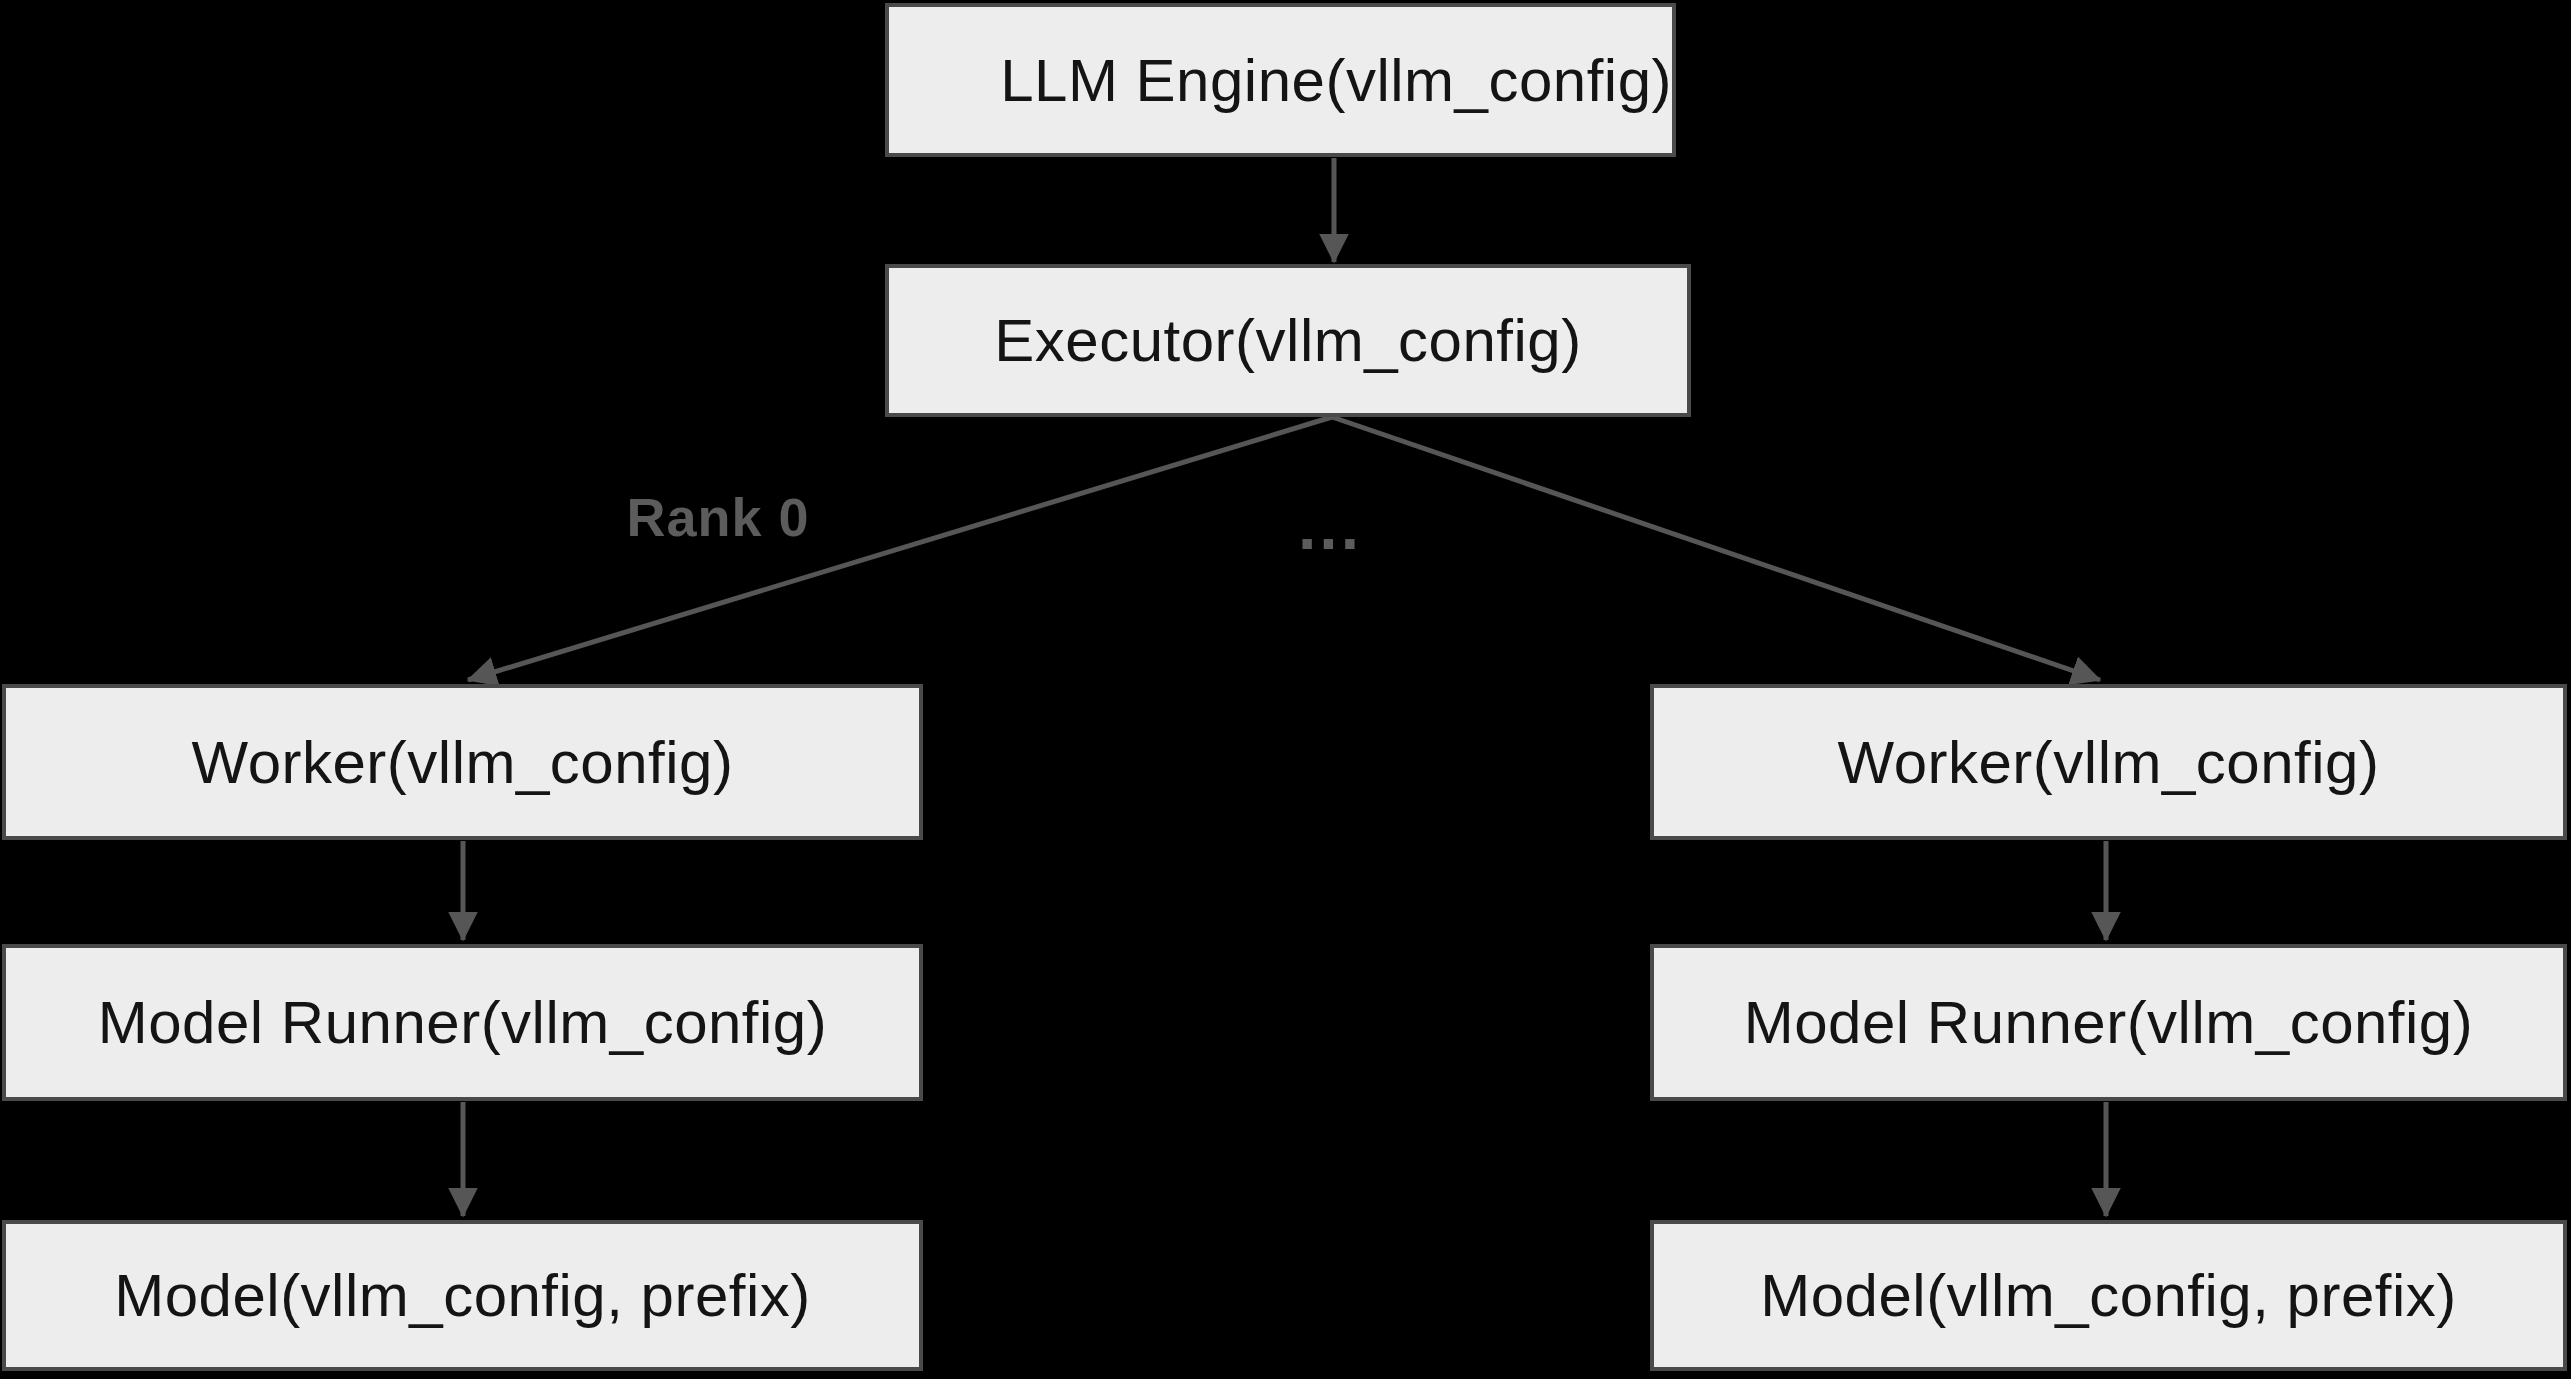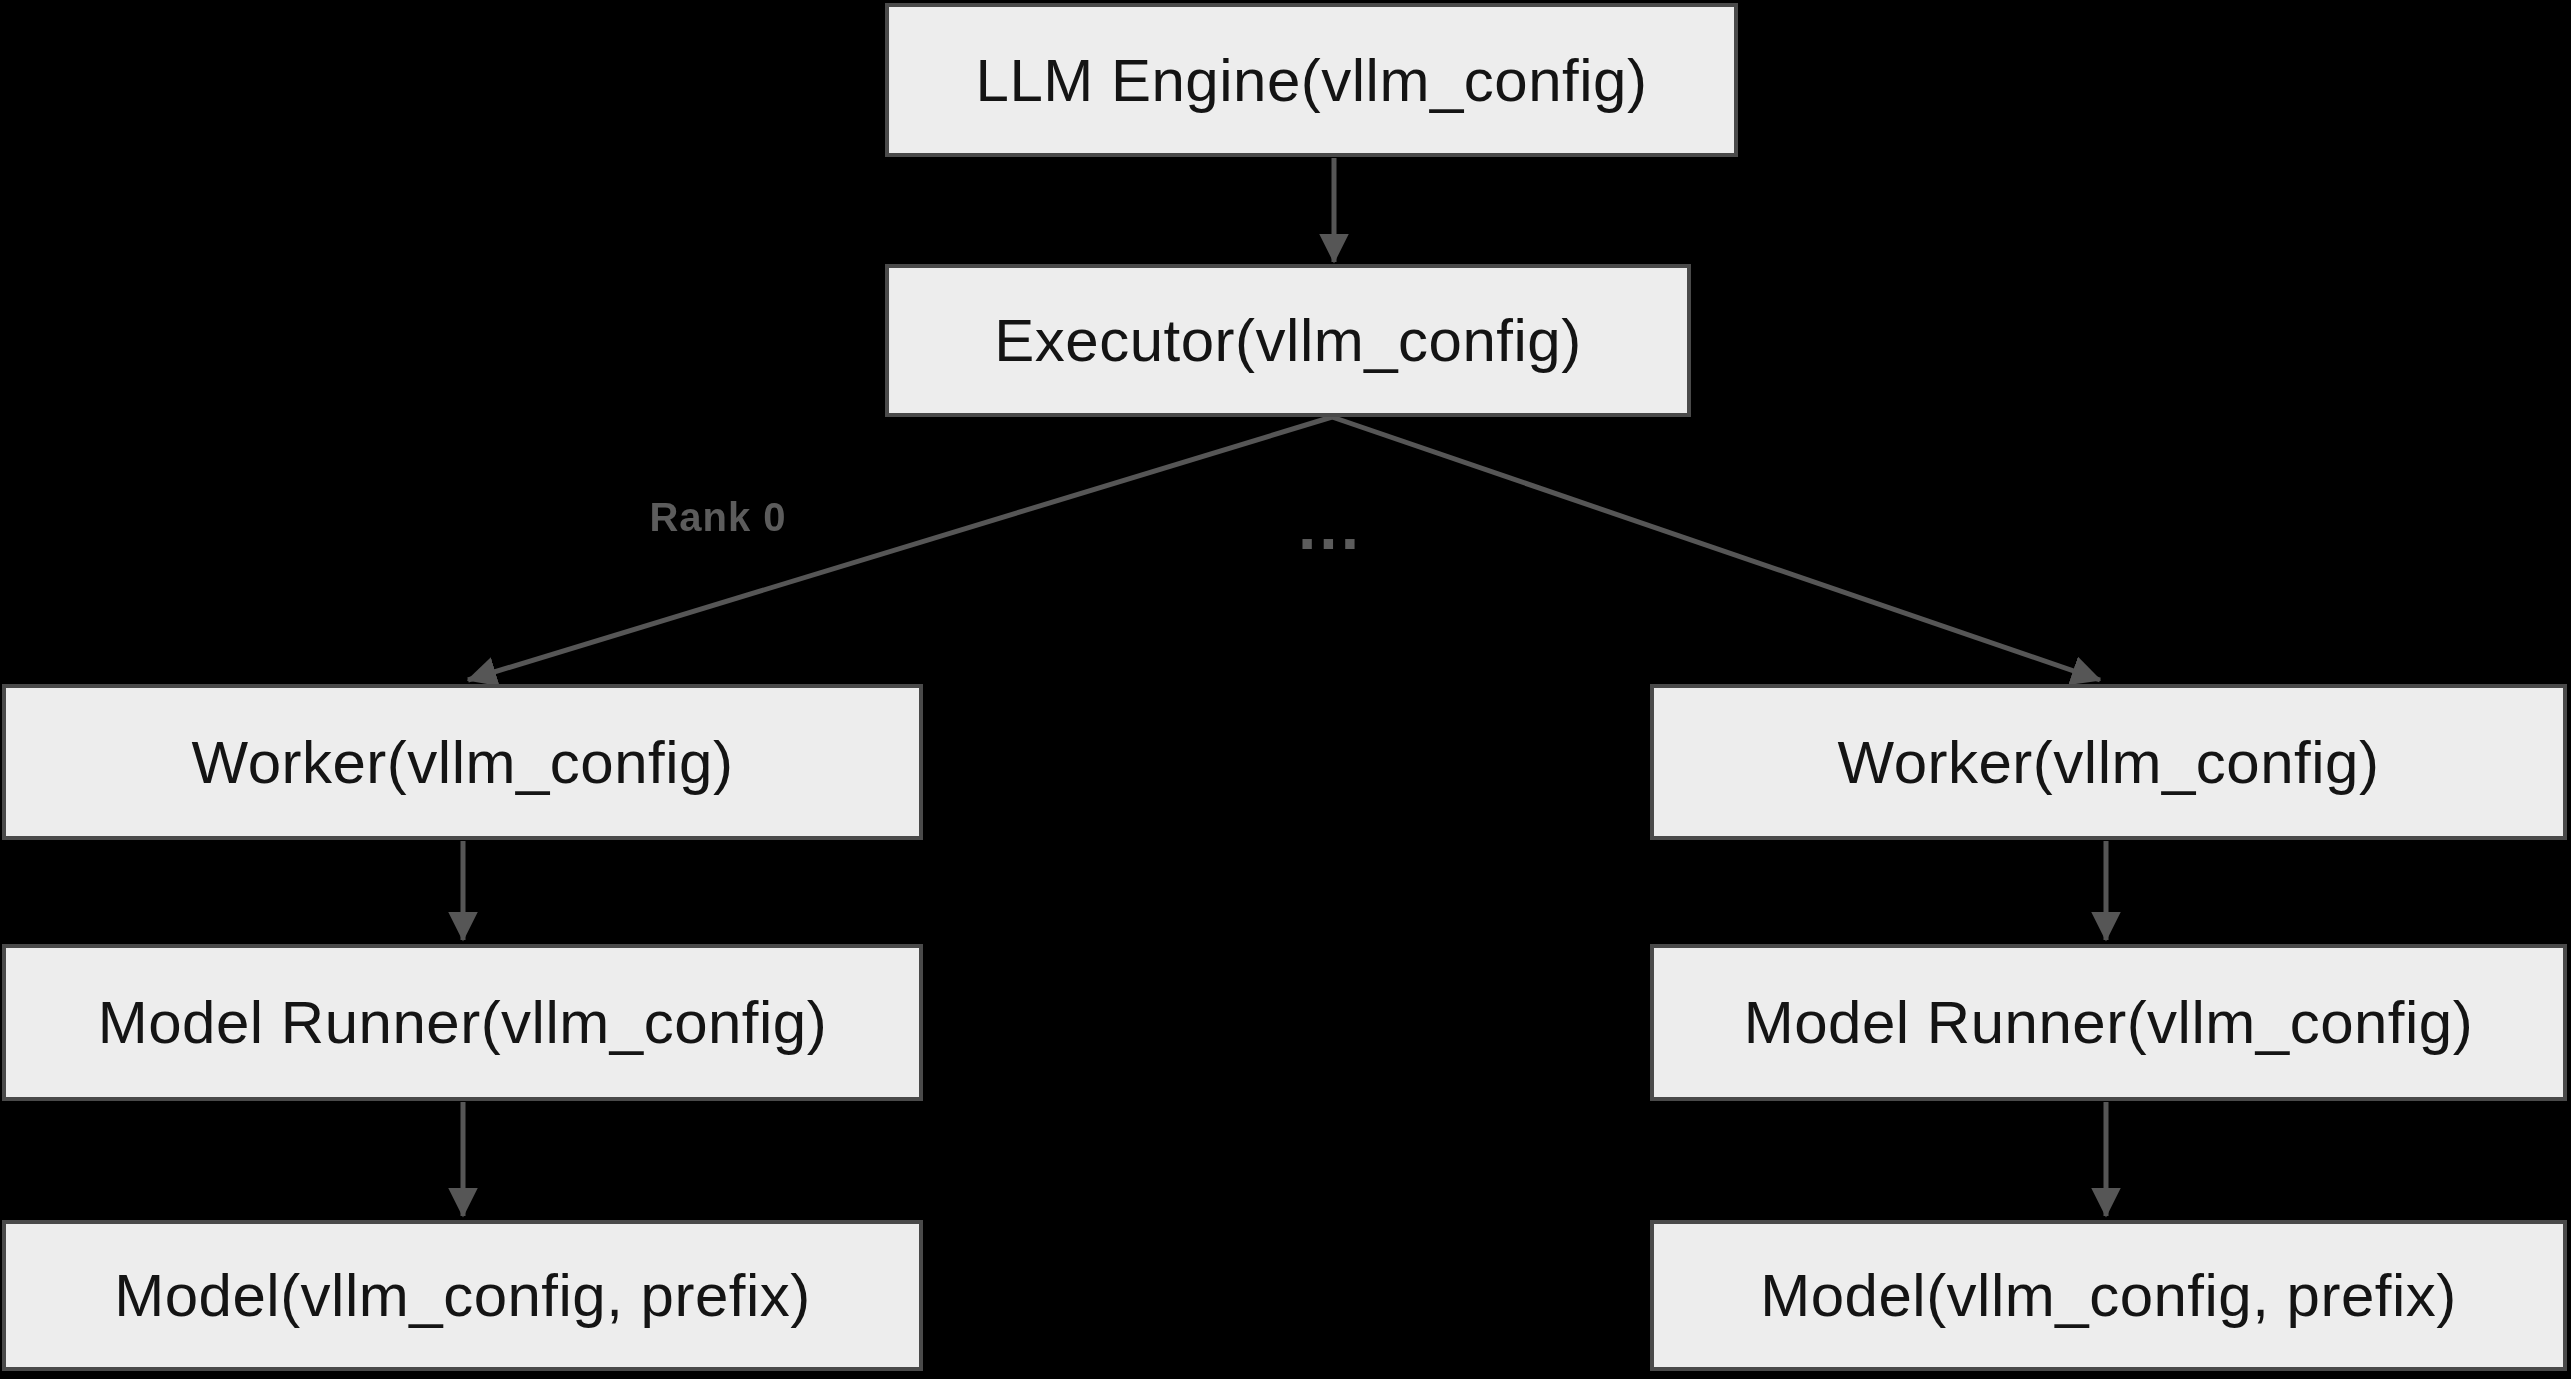--- a/index.html
+++ b/index.html
@@ -30,34 +30,34 @@
     border: 4px solid #4a4a4a;
     display: flex;
     align-items: center;
     justify-content: center;
     color: #141414;
     font-size: 60px;
     font-weight: 500;
     letter-spacing: 0.5px;
     white-space: nowrap;
   }
-  .node-llm-engine        { left: 885px;  top: 3px;    width: 853px; height: 154px; }
+  .node-llm-engine        { left: 885px;  top: 3px;    width: 791px; height: 154px; justify-content: flex-end; }
   .node-executor          { left: 885px;  top: 264px;  width: 806px; height: 153px; }
   .node-worker-rank0      { left: 2px;    top: 684px;  width: 921px; height: 156px; }
   .node-worker-rankn      { left: 1650px; top: 684px;  width: 917px; height: 156px; }
   .node-runner-rank0      { left: 2px;    top: 944px;  width: 921px; height: 157px; }
   .node-runner-rankn      { left: 1650px; top: 944px;  width: 917px; height: 157px; }
   .node-model-rank0       { left: 2px;    top: 1220px; width: 921px; height: 151px; }
   .node-model-rankn       { left: 1650px; top: 1220px; width: 917px; height: 151px; }
 
   .edge-label {
     position: absolute;
     transform: translate(-50%, -50%);
     color: #5c5c5c;
-    font-size: 40px;
+    font-size: 54px;
     font-weight: 600;
     letter-spacing: 1px;
     white-space: nowrap;
   }
   .edge-label-rank0    { left: 718px;  top: 517px; }
   .edge-label-ellipsis { left: 1330px; top: 526px; font-size: 66px; font-weight: 700; letter-spacing: 3px; }
   .edge-label-rankn    { left: 1975px; top: 516px; }
 </style>
 </head>
 <body>

